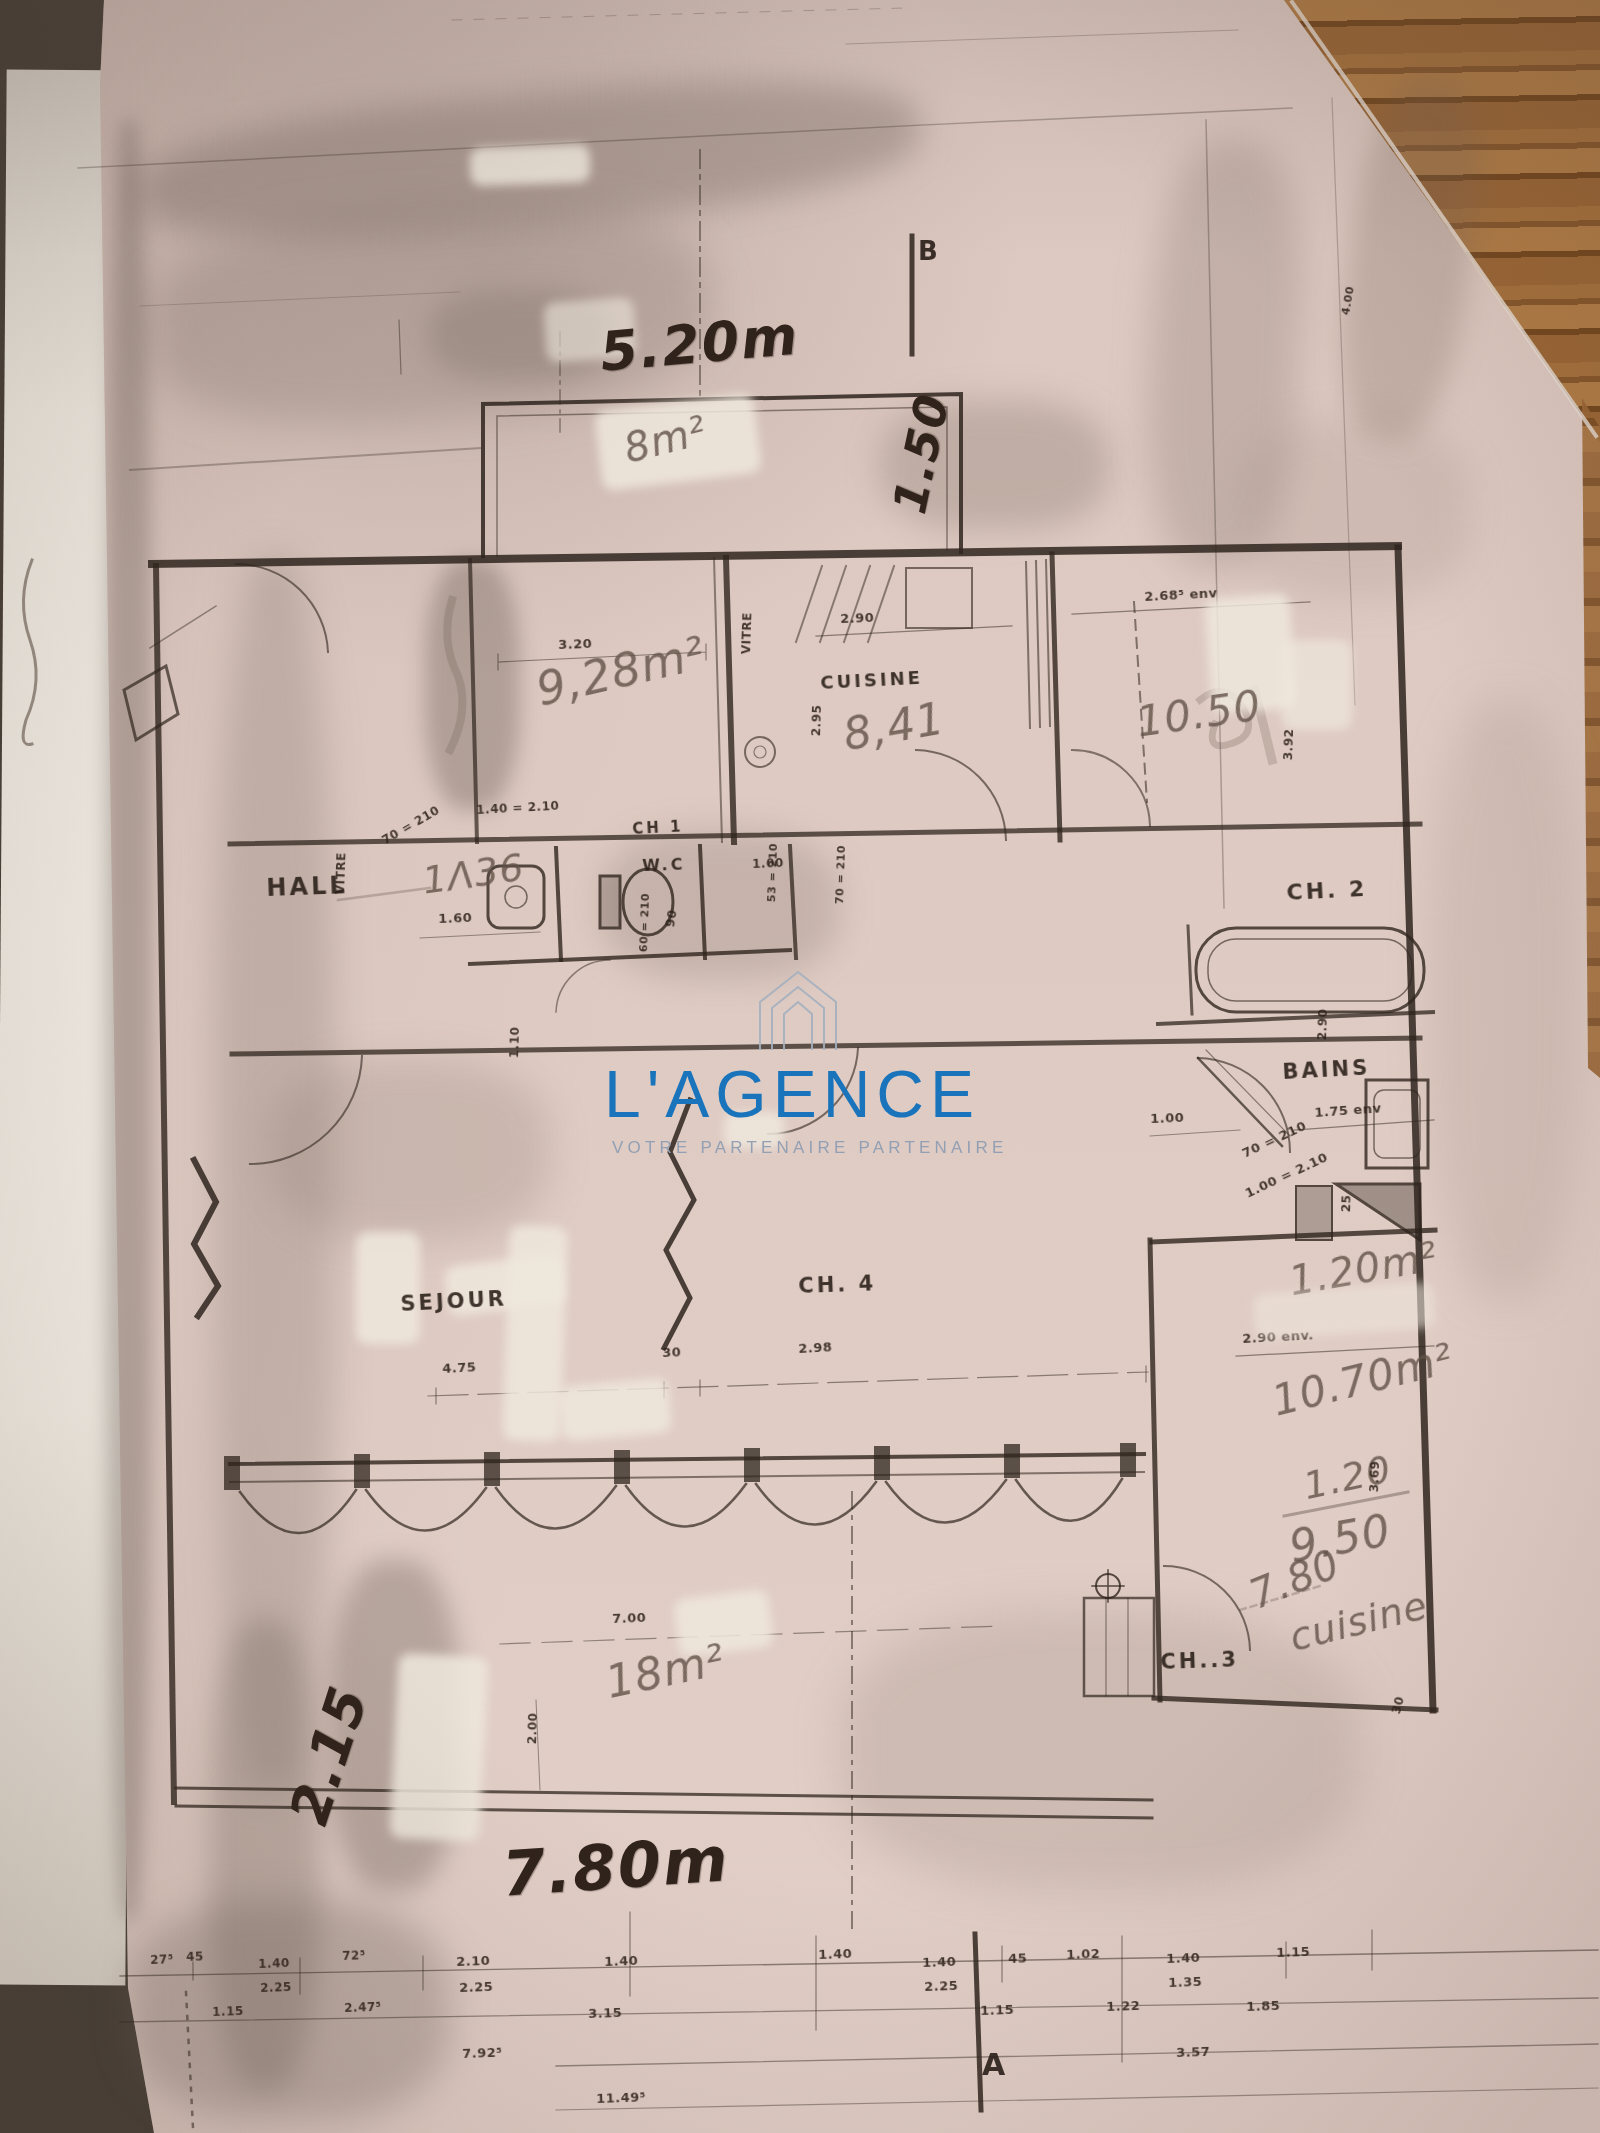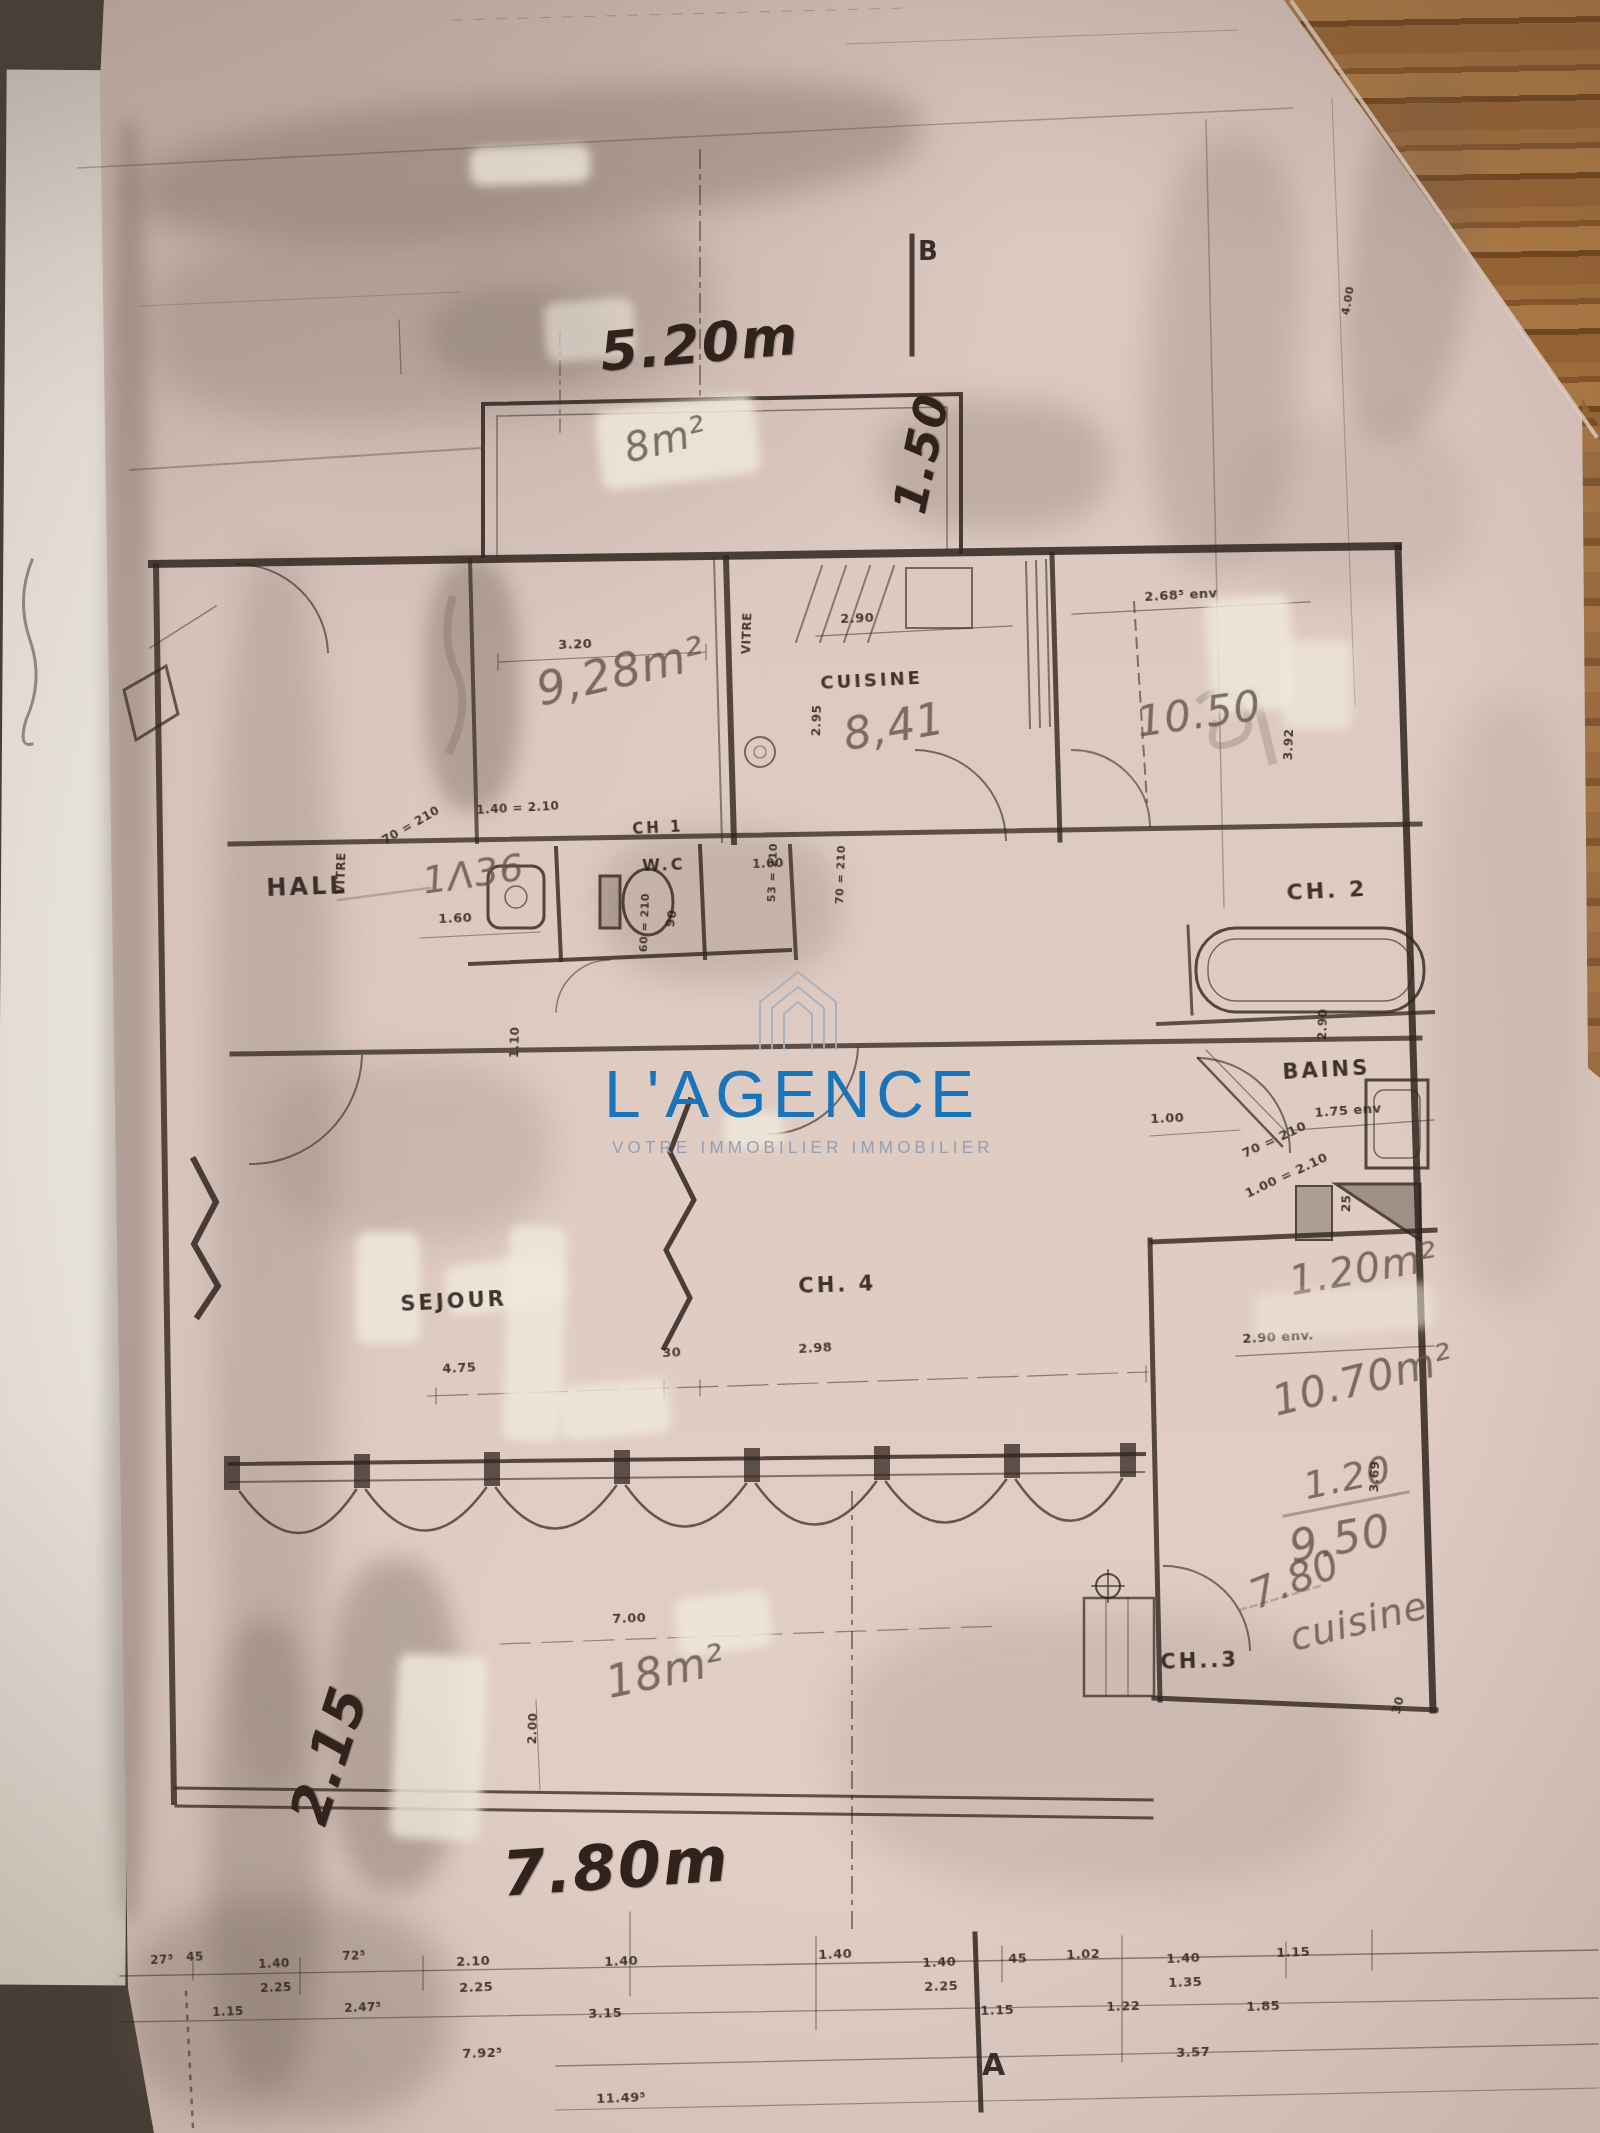--- a/index.html
+++ b/index.html
@@ -298,16 +298,16 @@
 
   <div class="watermark">
     <svg class="wm-icon" width="96" height="84" viewBox="0 0 92 84">
       <g fill="none" stroke="#a4b0bf" stroke-width="2" opacity=".9">
         <path d="M8,82 L8,34 L46,4 L84,34 L84,82"></path>
         <path d="M20,82 L20,40 L46,19 L72,40 L72,82"></path>
         <path d="M32,82 L32,46 L46,34 L60,46 L60,82"></path>
       </g>
     </svg>
     <div class="wm-brand" style="color: rgb(26, 116, 188);">L'AGENCE</div>
-    <div class="wm-tag" style="color: rgb(147, 160, 180);">VOTRE IMMOBILIER IMMOBILIER</div>
+    <div class="wm-tag" style="color: rgb(147, 160, 180);">VOTRE PARTENAIRE PARTENAIRE</div>
   </div>
 
 </div>
 
 </body></html>

